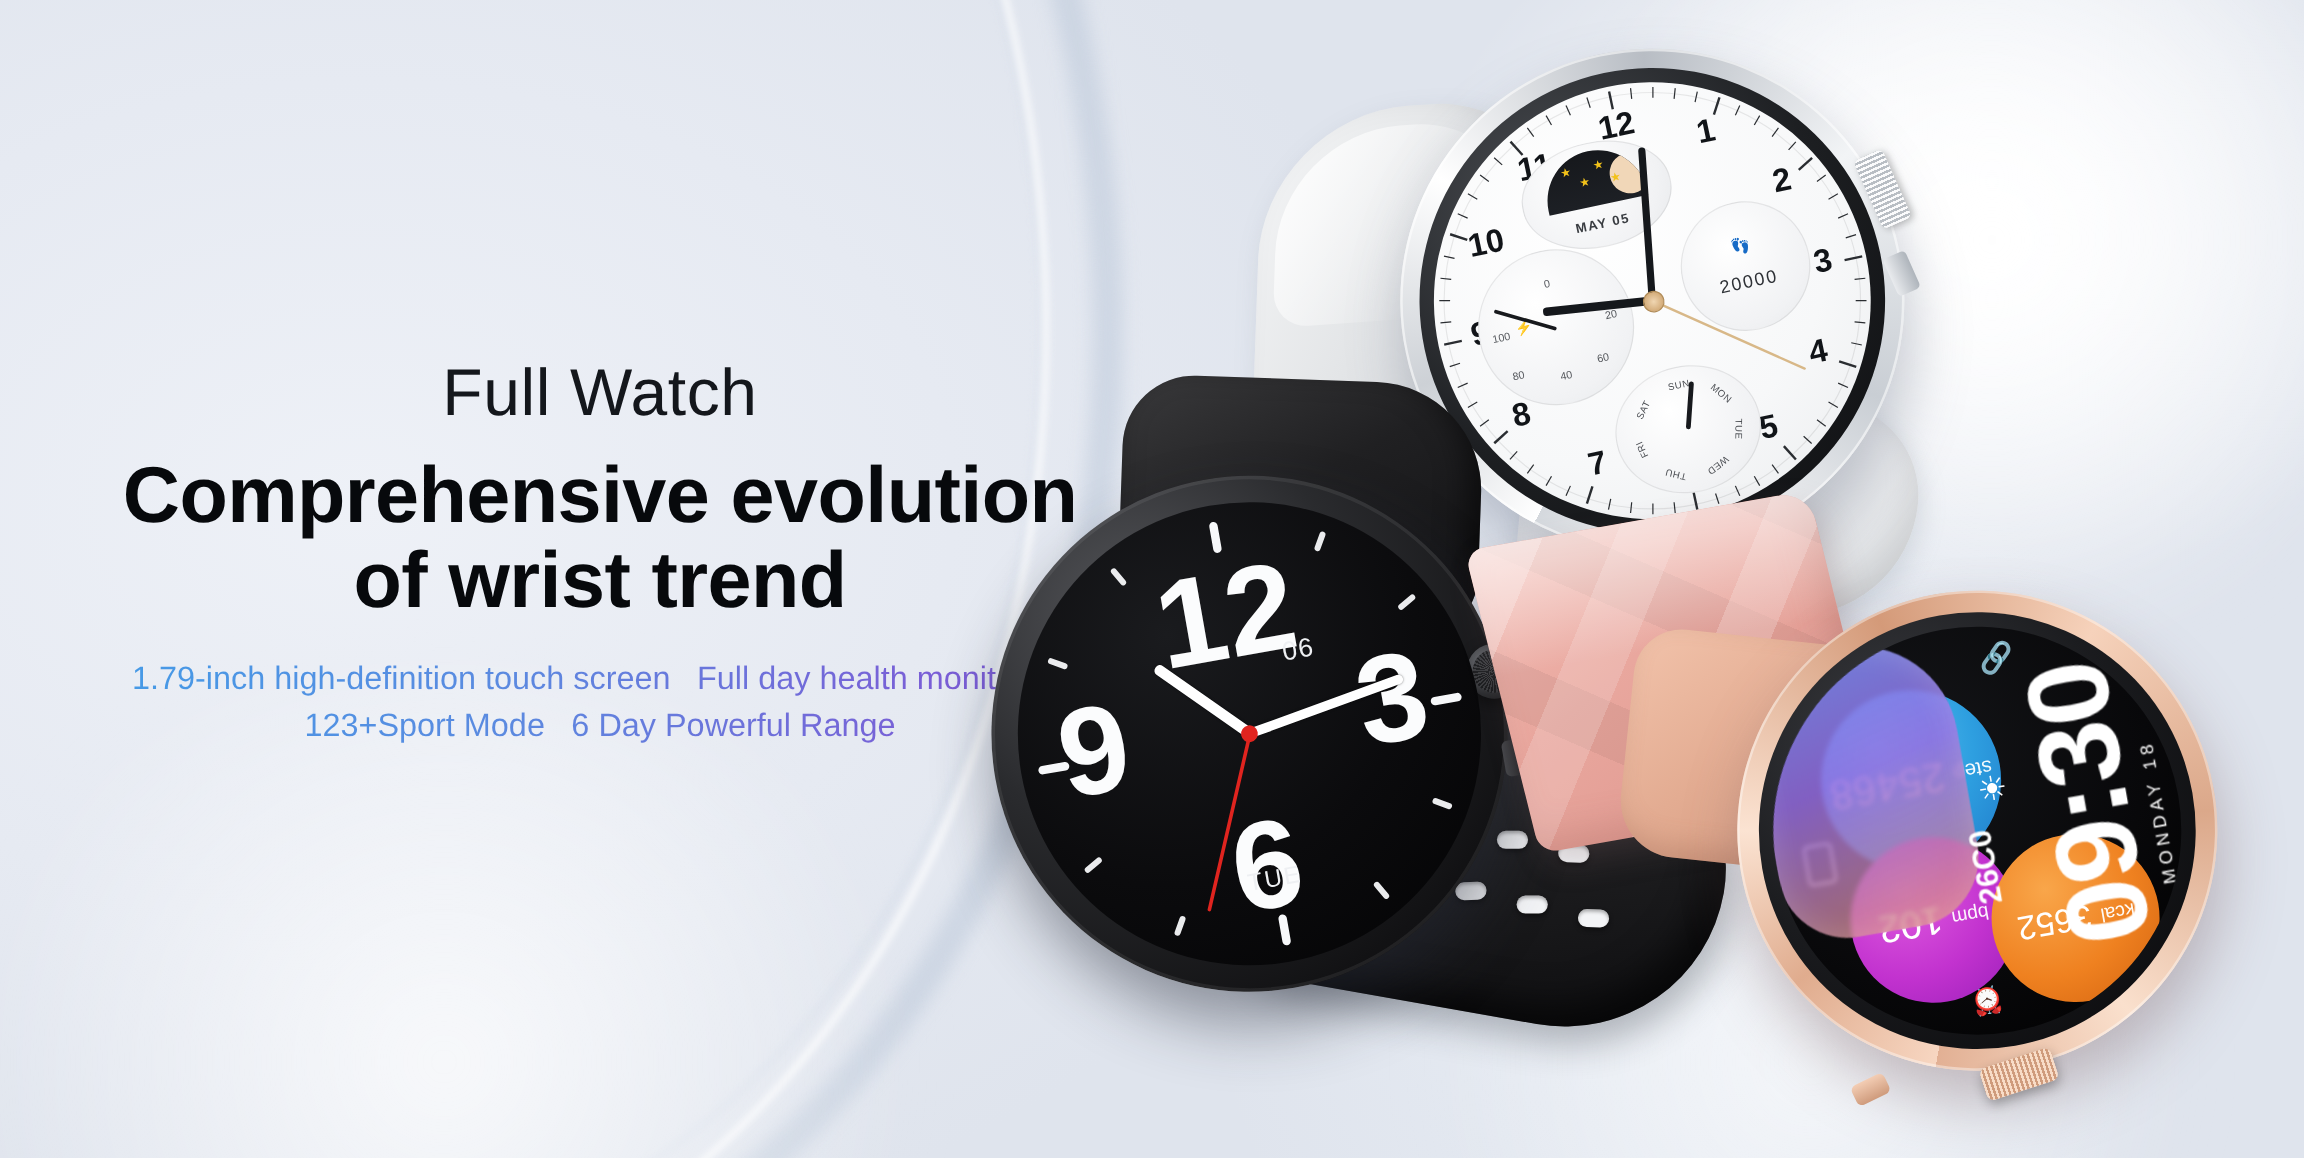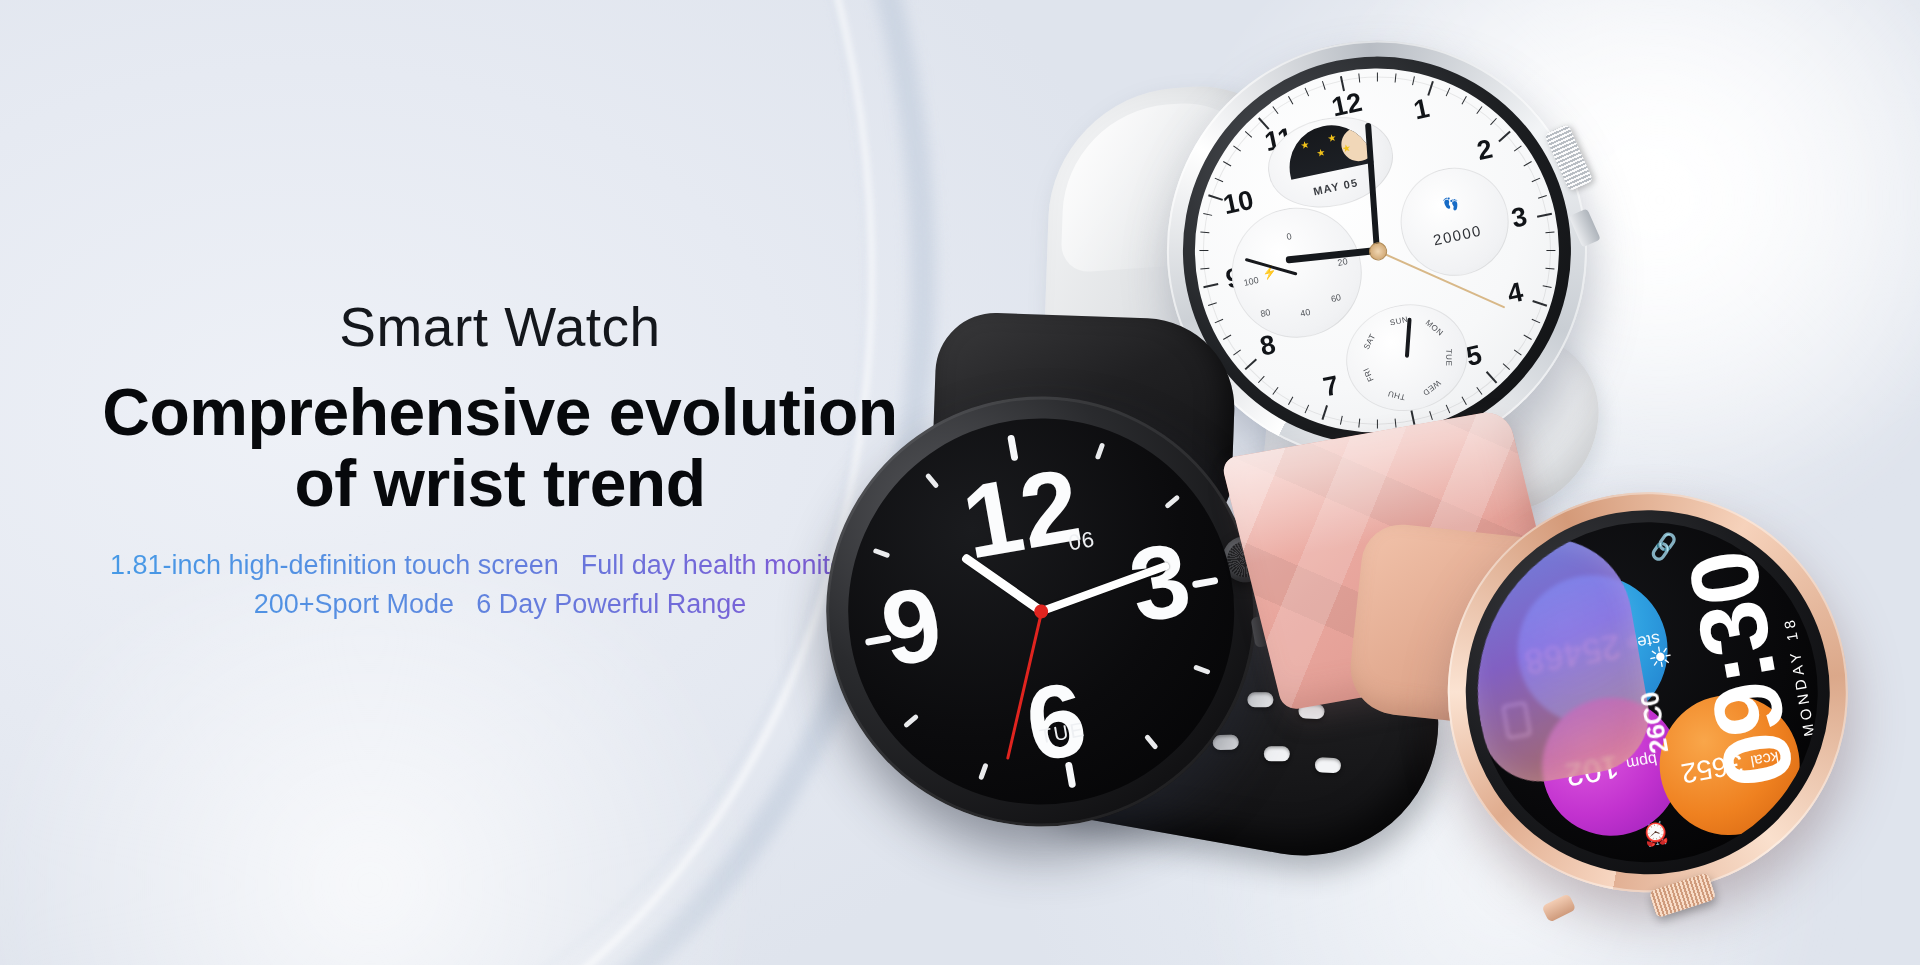--- a/index.html
+++ b/index.html
@@ -215,33 +215,33 @@
 <div class="banner">
 
   <div class="bg-arc arc1"></div>
   <div class="bg-arc arc3"></div>
   <div class="bg-arc arc2"></div>
   <div class="glow-tr"></div>
   <div class="glow-bl"></div>
   <div class="glow-br"></div>
 
   <div class="copy">
-    <div class="eyebrow">Smart Watch</div>
+    <div class="eyebrow">Full Watch</div>
     <div class="headline">
       <div>Comprehensive evolution</div>
       <div>of wrist trend</div>
     </div>
     <div class="features">
       <div>
-        <span>1.81-inch high-definition touch screen</span>
+        <span>1.79-inch high-definition touch screen</span>
         <span class="sep">|</span>
         <span>Full day health monitoring</span>
       </div>
       <div>
-        <span>200+Sport Mode</span>
+        <span>123+Sport Mode</span>
         <span class="sep">|</span>
         <span>6 Day Powerful Range</span>
       </div>
     </div>
   </div>
 
   <div class="stage">
 
     <div class="watch w-silver">
       <div class="silver-band-top"></div>

